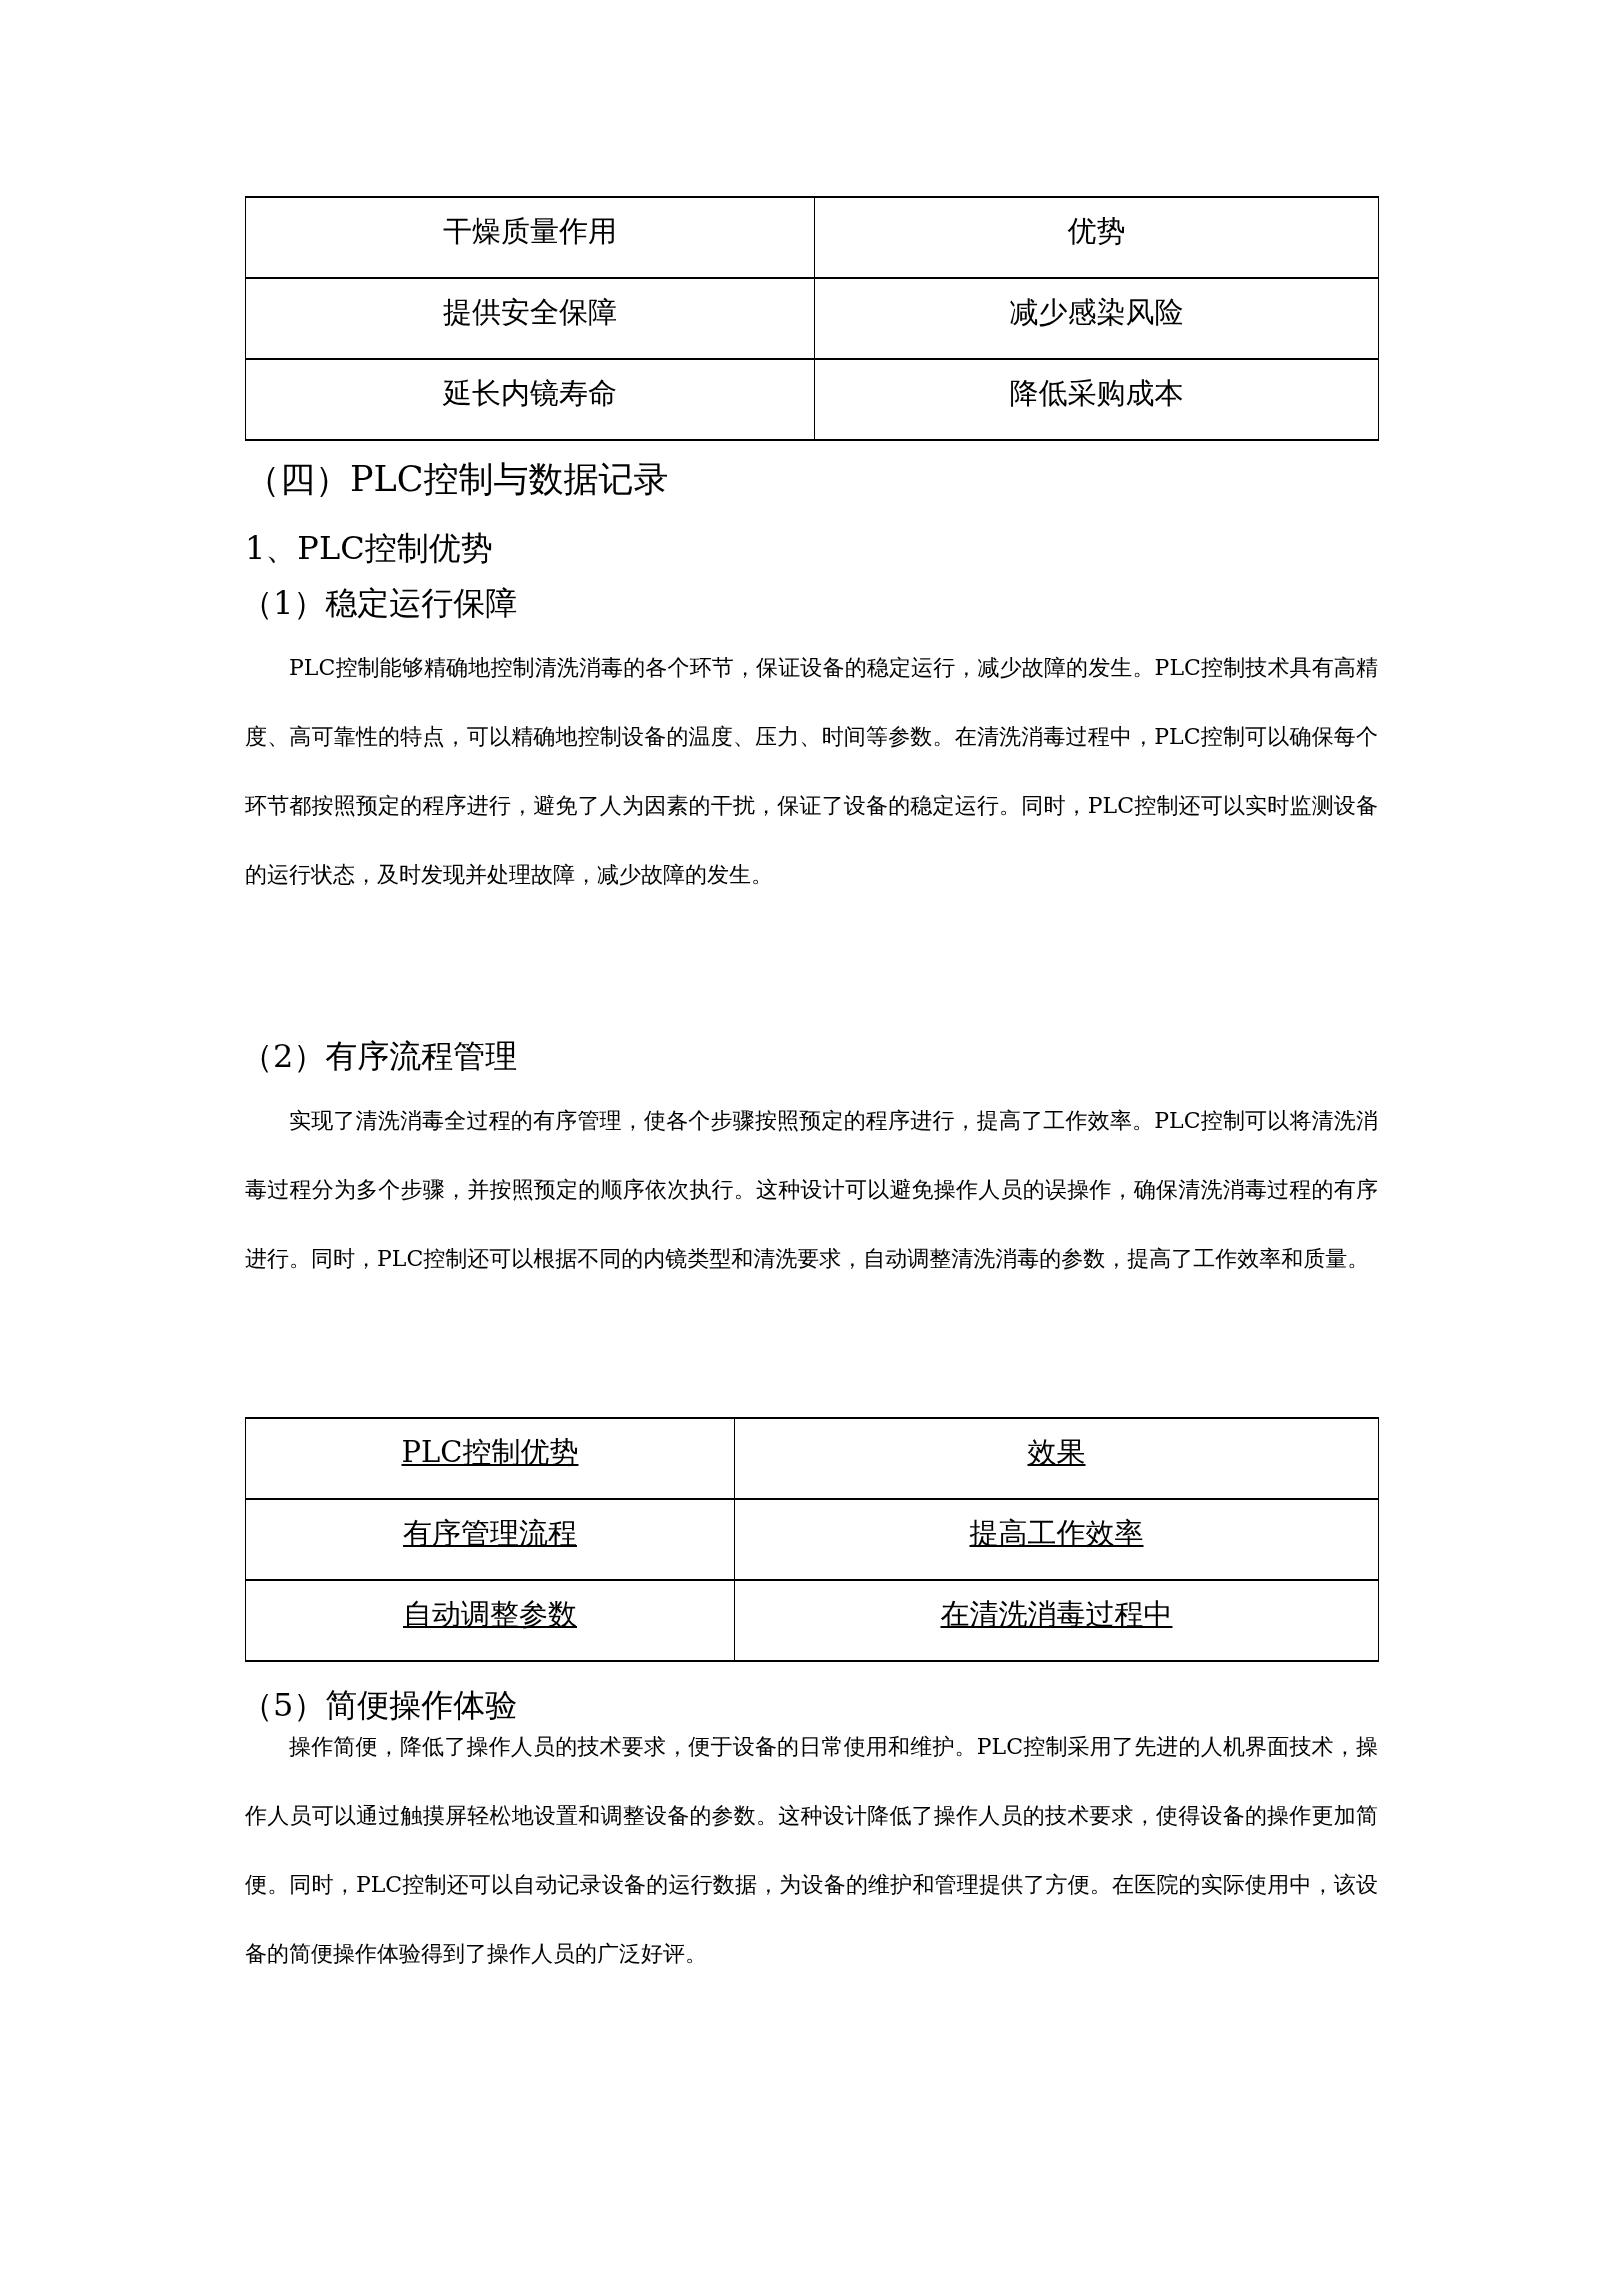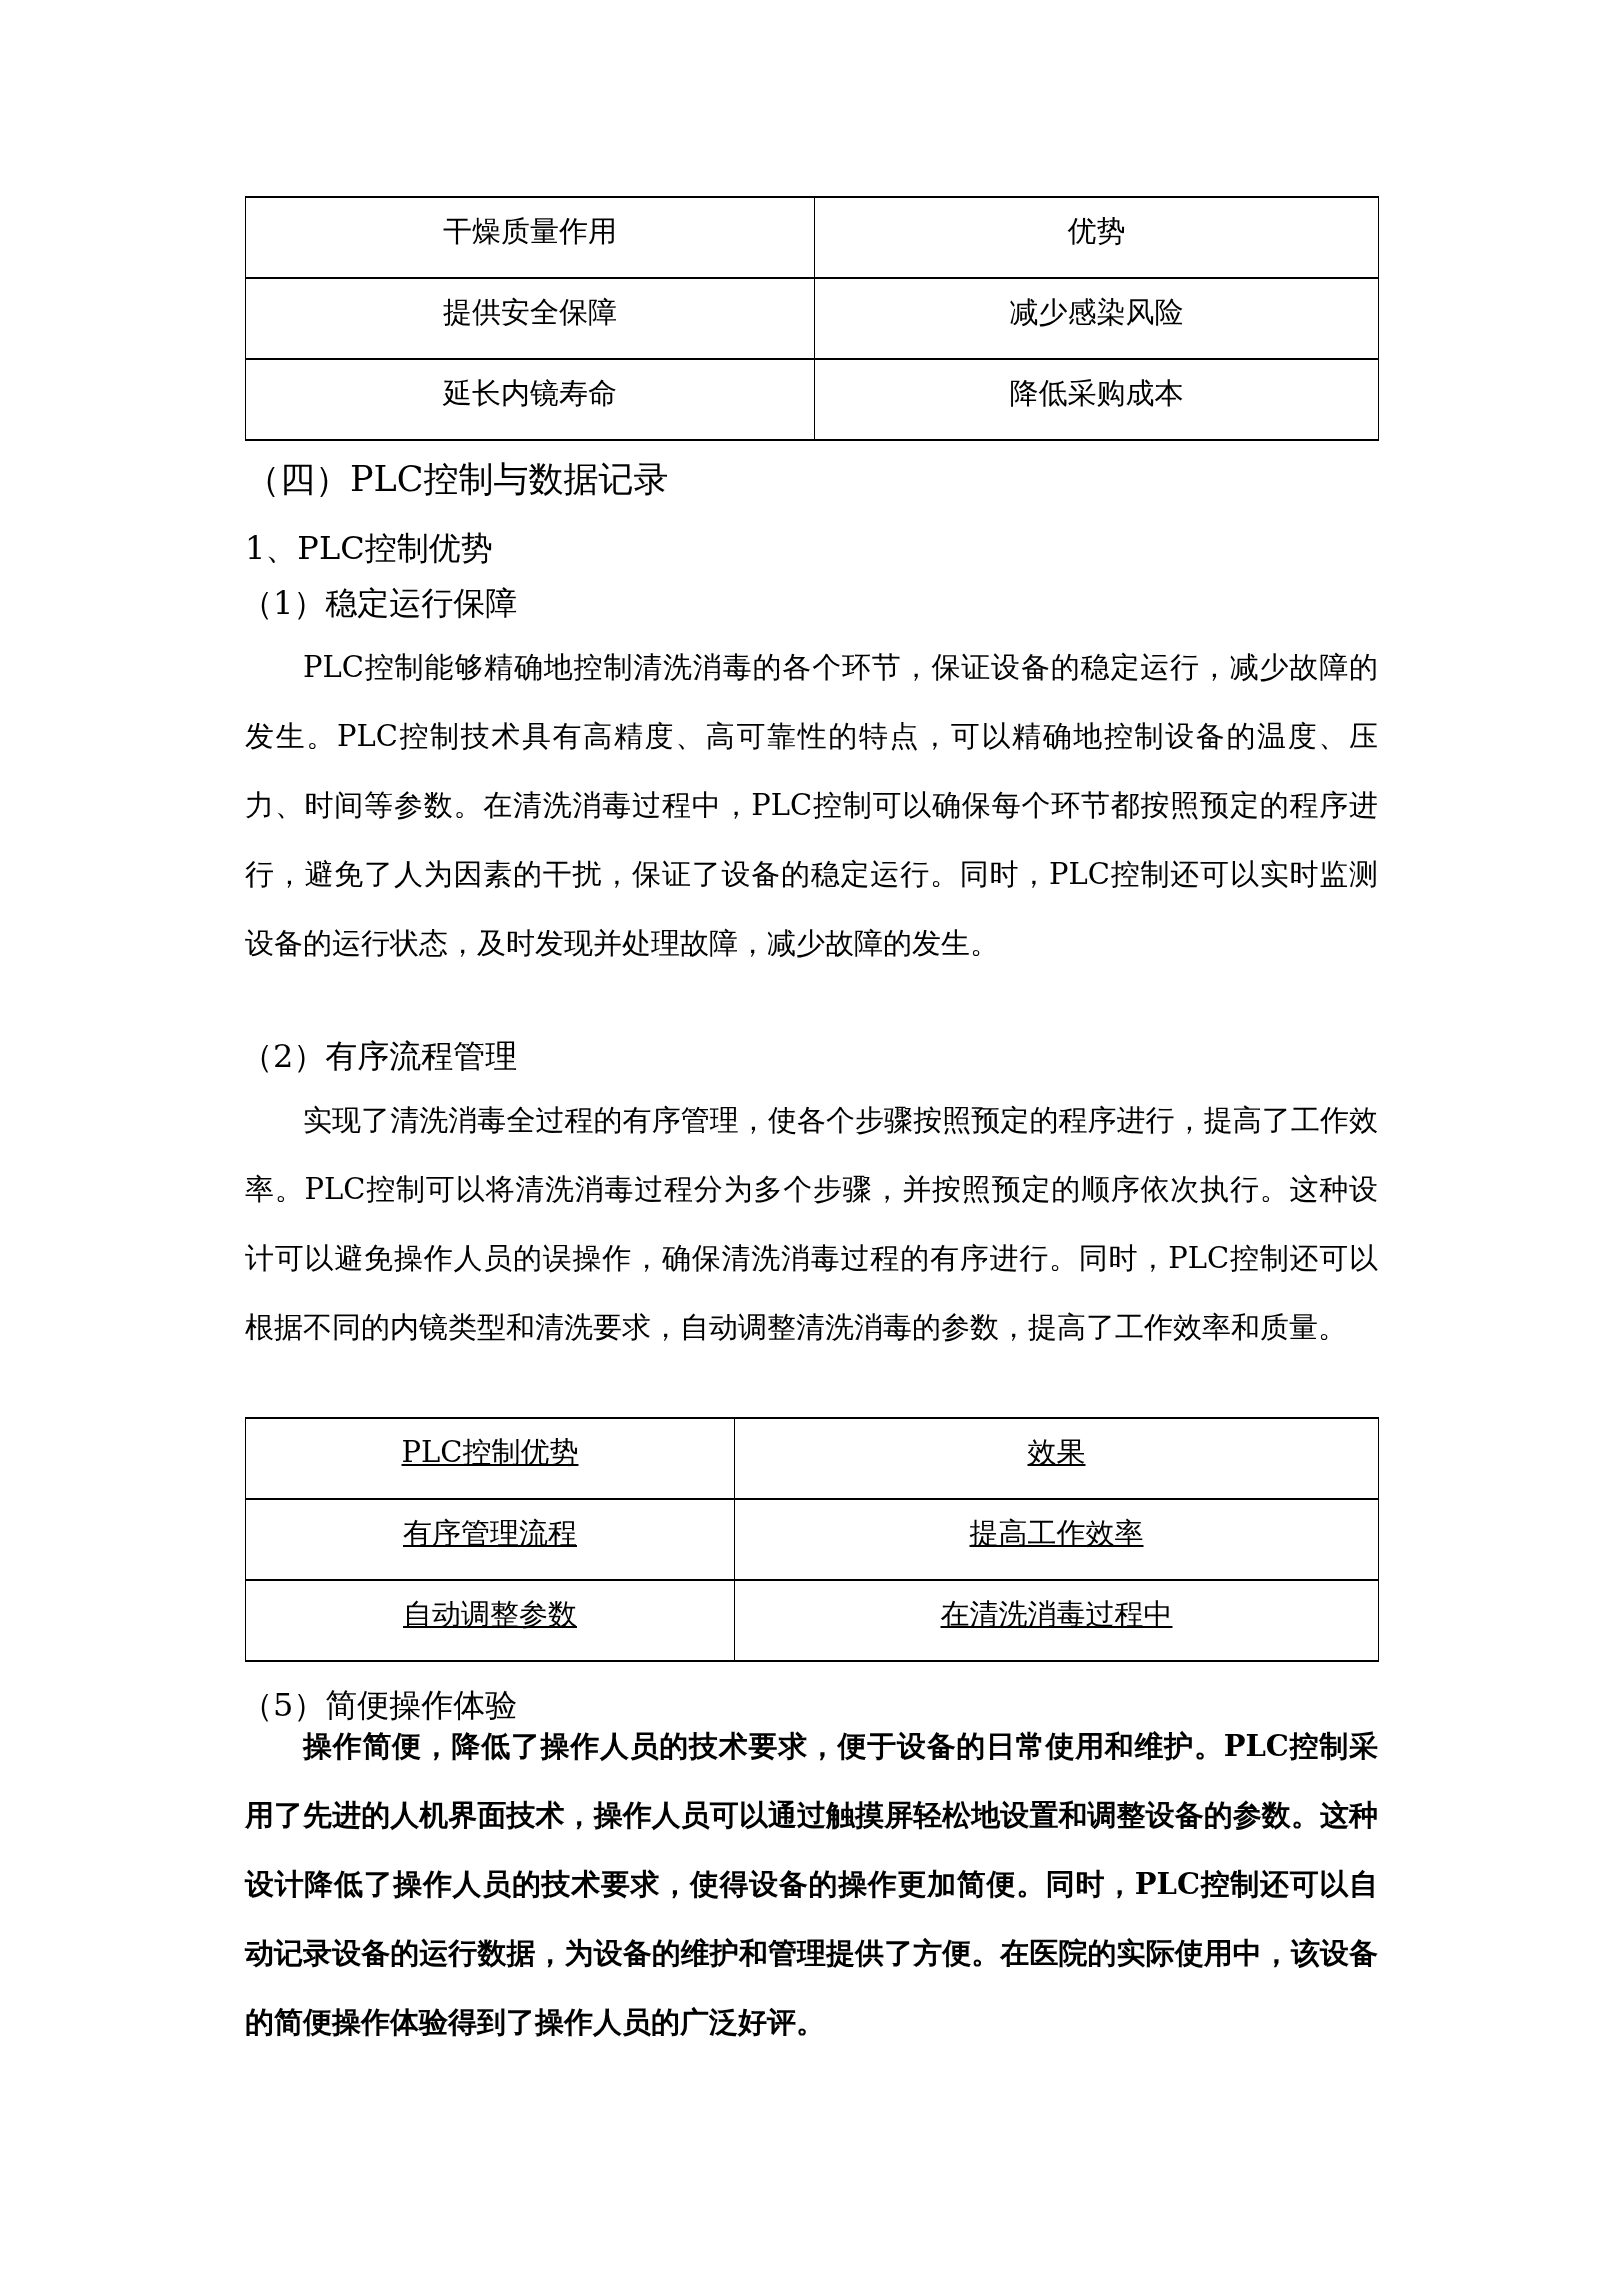--- a/index.html
+++ b/index.html
@@ -29,21 +29,21 @@
   #table1 col.c2 { width: 564px; }
   #table2 { top: 1417px; text-decoration: underline; }
   #table2 col.c1 { width: 489px; }
   #table2 col.c2 { width: 644px; }
   table.doc-table tr { height: 81px; }
 
   .h2 { position: absolute; left: 245px; font-size: 35px; line-height: 46px; }
   .h3 { position: absolute; left: 245px; font-size: 32px; line-height: 39px; }
   .para {
     position: absolute; left: 245px; width: 1133px;
-    font-size: 29px; line-height: 69px; text-align: justify;
+    font-size: 22px; line-height: 69px; text-align: justify;
     text-indent: 2em; margin: 0;
   }
 </style>
 </head>
 <body>
 
 <div class="page">
 
   <table class="doc-table" id="table1">
     <colgroup>
@@ -90,16 +90,16 @@
       <td>提高工作效率</td>
     </tr>
     <tr>
       <td>自动调整参数</td>
       <td>在清洗消毒过程中</td>
     </tr>
   </tbody>
     </table>
 
   <div class="h3" style="top:1686px; left:241px;">（5）简便操作体验</div>
-  <p class="para" style="top:1712px;font-weight:bold;">操作简便，降低了操作人员的技术要求，便于设备的日常使用和维护。PLC控制采用了先进的人机界面技术，操作人员可以通过触摸屏轻松地设置和调整设备的参数。这种设计降低了操作人员的技术要求，使得设备的操作更加简便。同时，PLC控制还可以自动记录设备的运行数据，为设备的维护和管理提供了方便。在医院的实际使用中，该设备的简便操作体验得到了操作人员的广泛好评。</p>
+  <p class="para" style="top:1712px;">操作简便，降低了操作人员的技术要求，便于设备的日常使用和维护。PLC控制采用了先进的人机界面技术，操作人员可以通过触摸屏轻松地设置和调整设备的参数。这种设计降低了操作人员的技术要求，使得设备的操作更加简便。同时，PLC控制还可以自动记录设备的运行数据，为设备的维护和管理提供了方便。在医院的实际使用中，该设备的简便操作体验得到了操作人员的广泛好评。</p>
 
 </div>
 
 
 </body></html>

